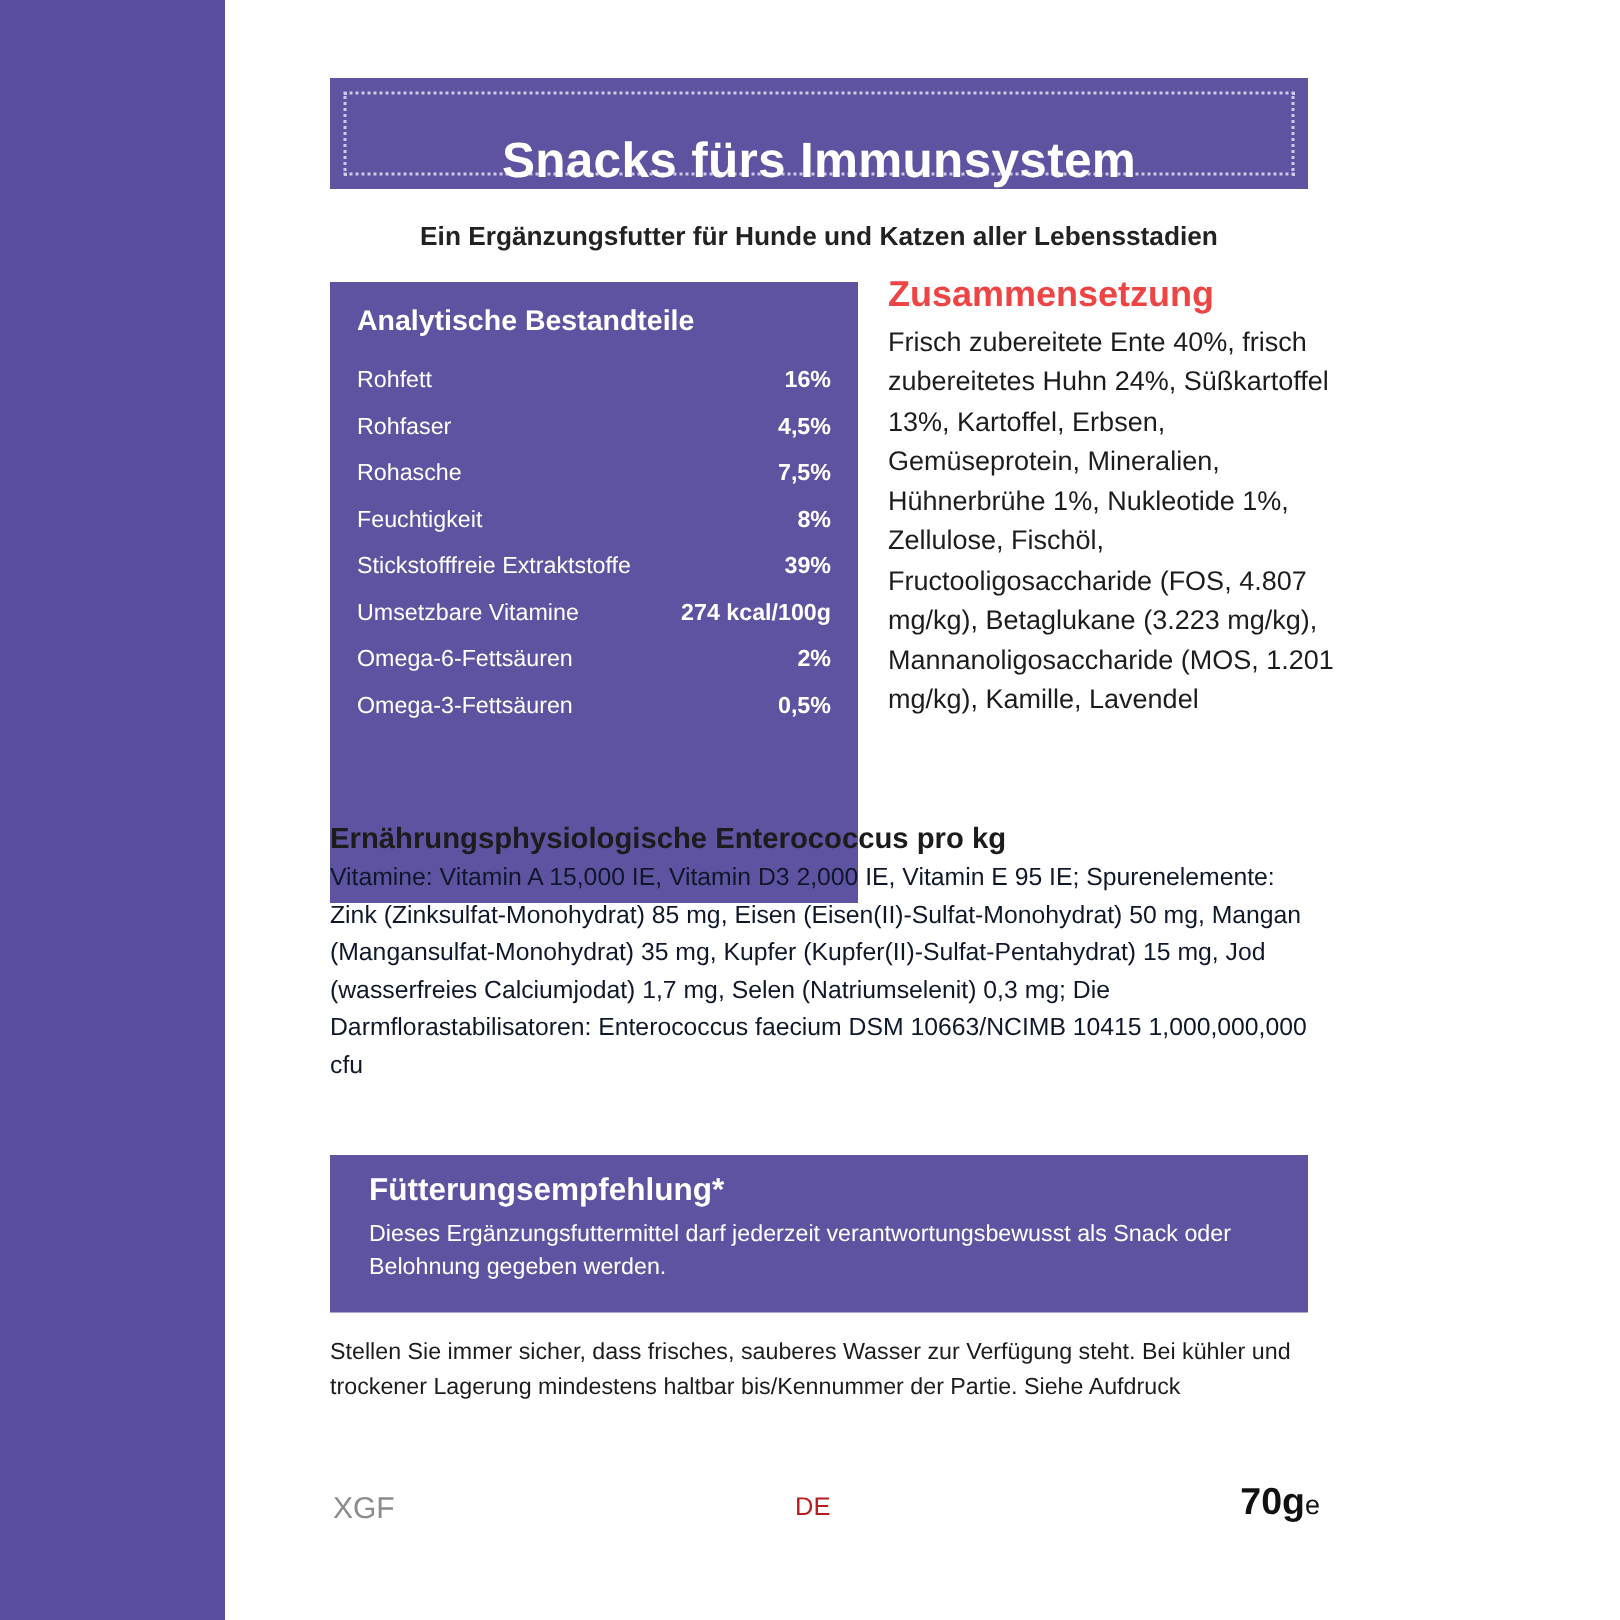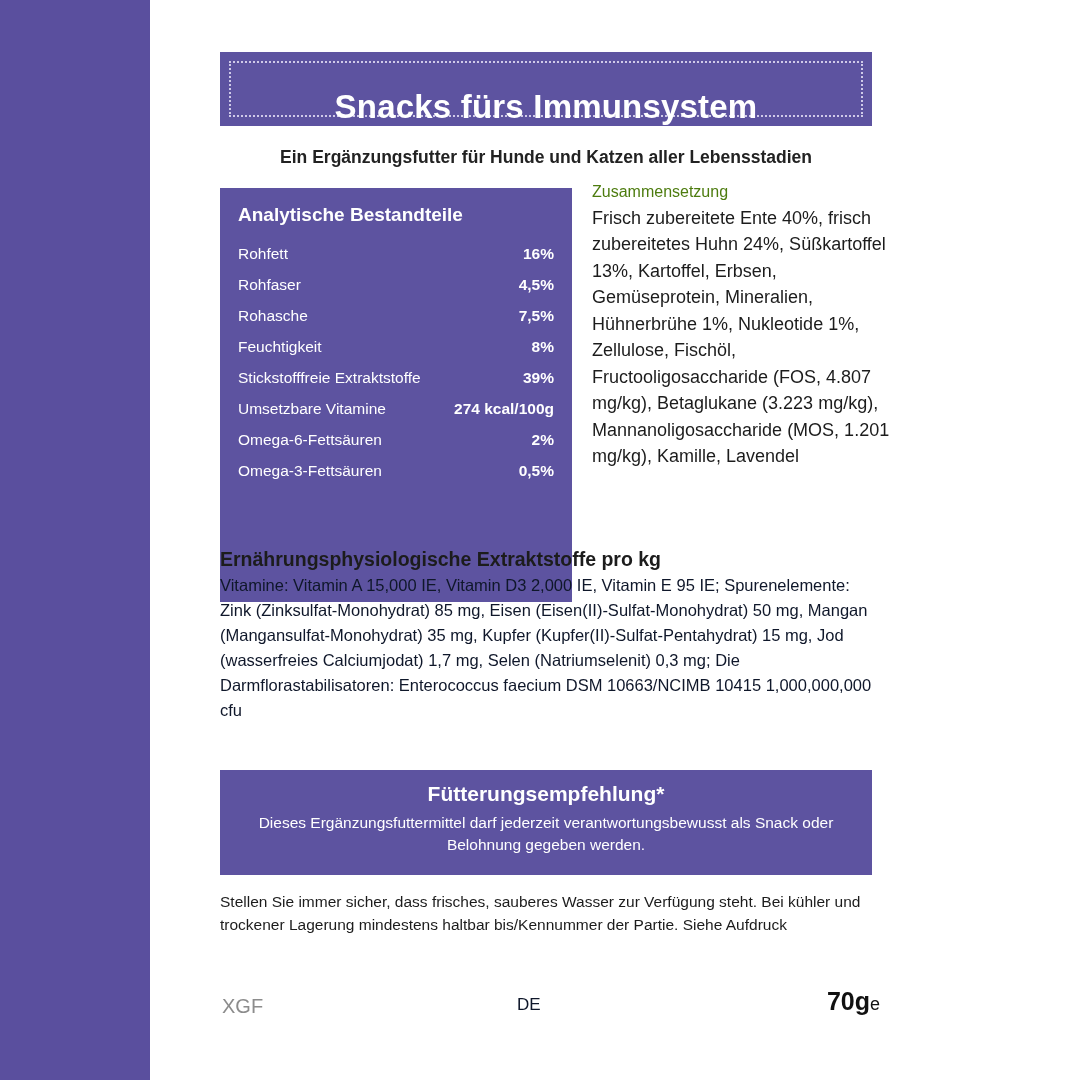--- a/index.html
+++ b/index.html
@@ -98,23 +98,23 @@
 
   
   .composition {
     position: absolute;
     left: 372px;
     top: 183px;
     width: 300px;
   }
   .composition h2 {
     margin: 0 0 4px 0;
-    font-size: 16px;
-    font-weight: normal;
-    color: #4d7c0f;
+    font-size: 24px;
+    font-weight: bold;
+    color: #ef4444;
   }
   .composition p {
     margin: 0;
     font-size: 18px;
     line-height: 1.47;
     color: #1c1c1c;
   }
 
   
   .additives {
@@ -140,21 +140,20 @@
   .feeding {
     position: absolute;
     left: 0;
     top: 770px;
     width: 652px;
     height: 105px;
     background: #5d53a0;
     color: #ffffff;
     box-sizing: border-box;
     padding: 12px 26px 0 26px;
-    text-align: center;
   }
   .feeding h2 {
     margin: 0 0 6px 0;
     font-size: 21px;
     font-weight: bold;
   }
   .feeding p {
     margin: 0;
     font-size: 15.5px;
     line-height: 1.42;
@@ -181,24 +180,24 @@
   }
   .bottom-row .code {
     position: absolute;
     left: 2px;
     top: 10px;
     font-size: 20px;
     color: #8c8c8c;
   }
   .bottom-row .country {
     position: absolute;
-    left: 297px;
+    left: 310px;
     top: 10px;
     font-size: 17px;
-    color: #0f172a;
+    color: #b91c1c;
   }
   .bottom-row .weight {
     position: absolute;
     right: 0;
     top: 2px;
     font-size: 25px;
     font-weight: bold;
     color: #111111;
   }
   .bottom-row .weight .e {
@@ -255,21 +254,21 @@
         <span class="value">0,5%</span>
       </div>
     </div>
 
     <div class="composition">
       <h2>Zusammensetzung</h2>
       <p>Frisch zubereitete Ente 40%, frisch zubereitetes Huhn 24%, Süßkartoffel 13%, Kartoffel, Erbsen, Gemüseprotein, Mineralien, Hühnerbrühe 1%, Nukleotide 1%, Zellulose, Fischöl, Fructooligosaccharide (FOS, 4.807 mg/kg), Betaglukane (3.223 mg/kg), Mannanoligosaccharide (MOS, 1.201 mg/kg),  Kamille,  Lavendel</p>
     </div>
 
     <div class="additives">
-      <h2>Ernährungsphysiologische Extraktstoffe pro kg</h2>
+      <h2>Ernährungsphysiologische Enterococcus pro kg</h2>
       <p>Vitamine: Vitamin A 15,000 IE, Vitamin D3 2,000 IE, Vitamin E 95 IE; Spurenelemente: Zink (Zinksulfat-Monohydrat) 85 mg, Eisen (Eisen(II)-Sulfat-Monohydrat) 50 mg, Mangan (Mangansulfat-Monohydrat) 35 mg, Kupfer (Kupfer(II)-Sulfat-Pentahydrat) 15 mg, Jod (wasserfreies Calciumjodat) 1,7 mg, Selen (Natriumselenit) 0,3 mg; Die Darmflorastabilisatoren: Enterococcus faecium DSM 10663/NCIMB 10415 1,000,000,000 cfu</p>
     </div>
 
     <div class="feeding">
       <h2>Fütterungsempfehlung*</h2>
       <p>Dieses Ergänzungsfuttermittel darf jederzeit verantwortungsbewusst als Snack oder Belohnung gegeben werden.</p>
     </div>
 
     <div class="footnote">Stellen Sie immer sicher, dass frisches, sauberes Wasser zur Verfügung steht. Bei kühler und trockener Lagerung mindestens haltbar bis/Kennummer der Partie. Siehe Aufdruck</div>
 

